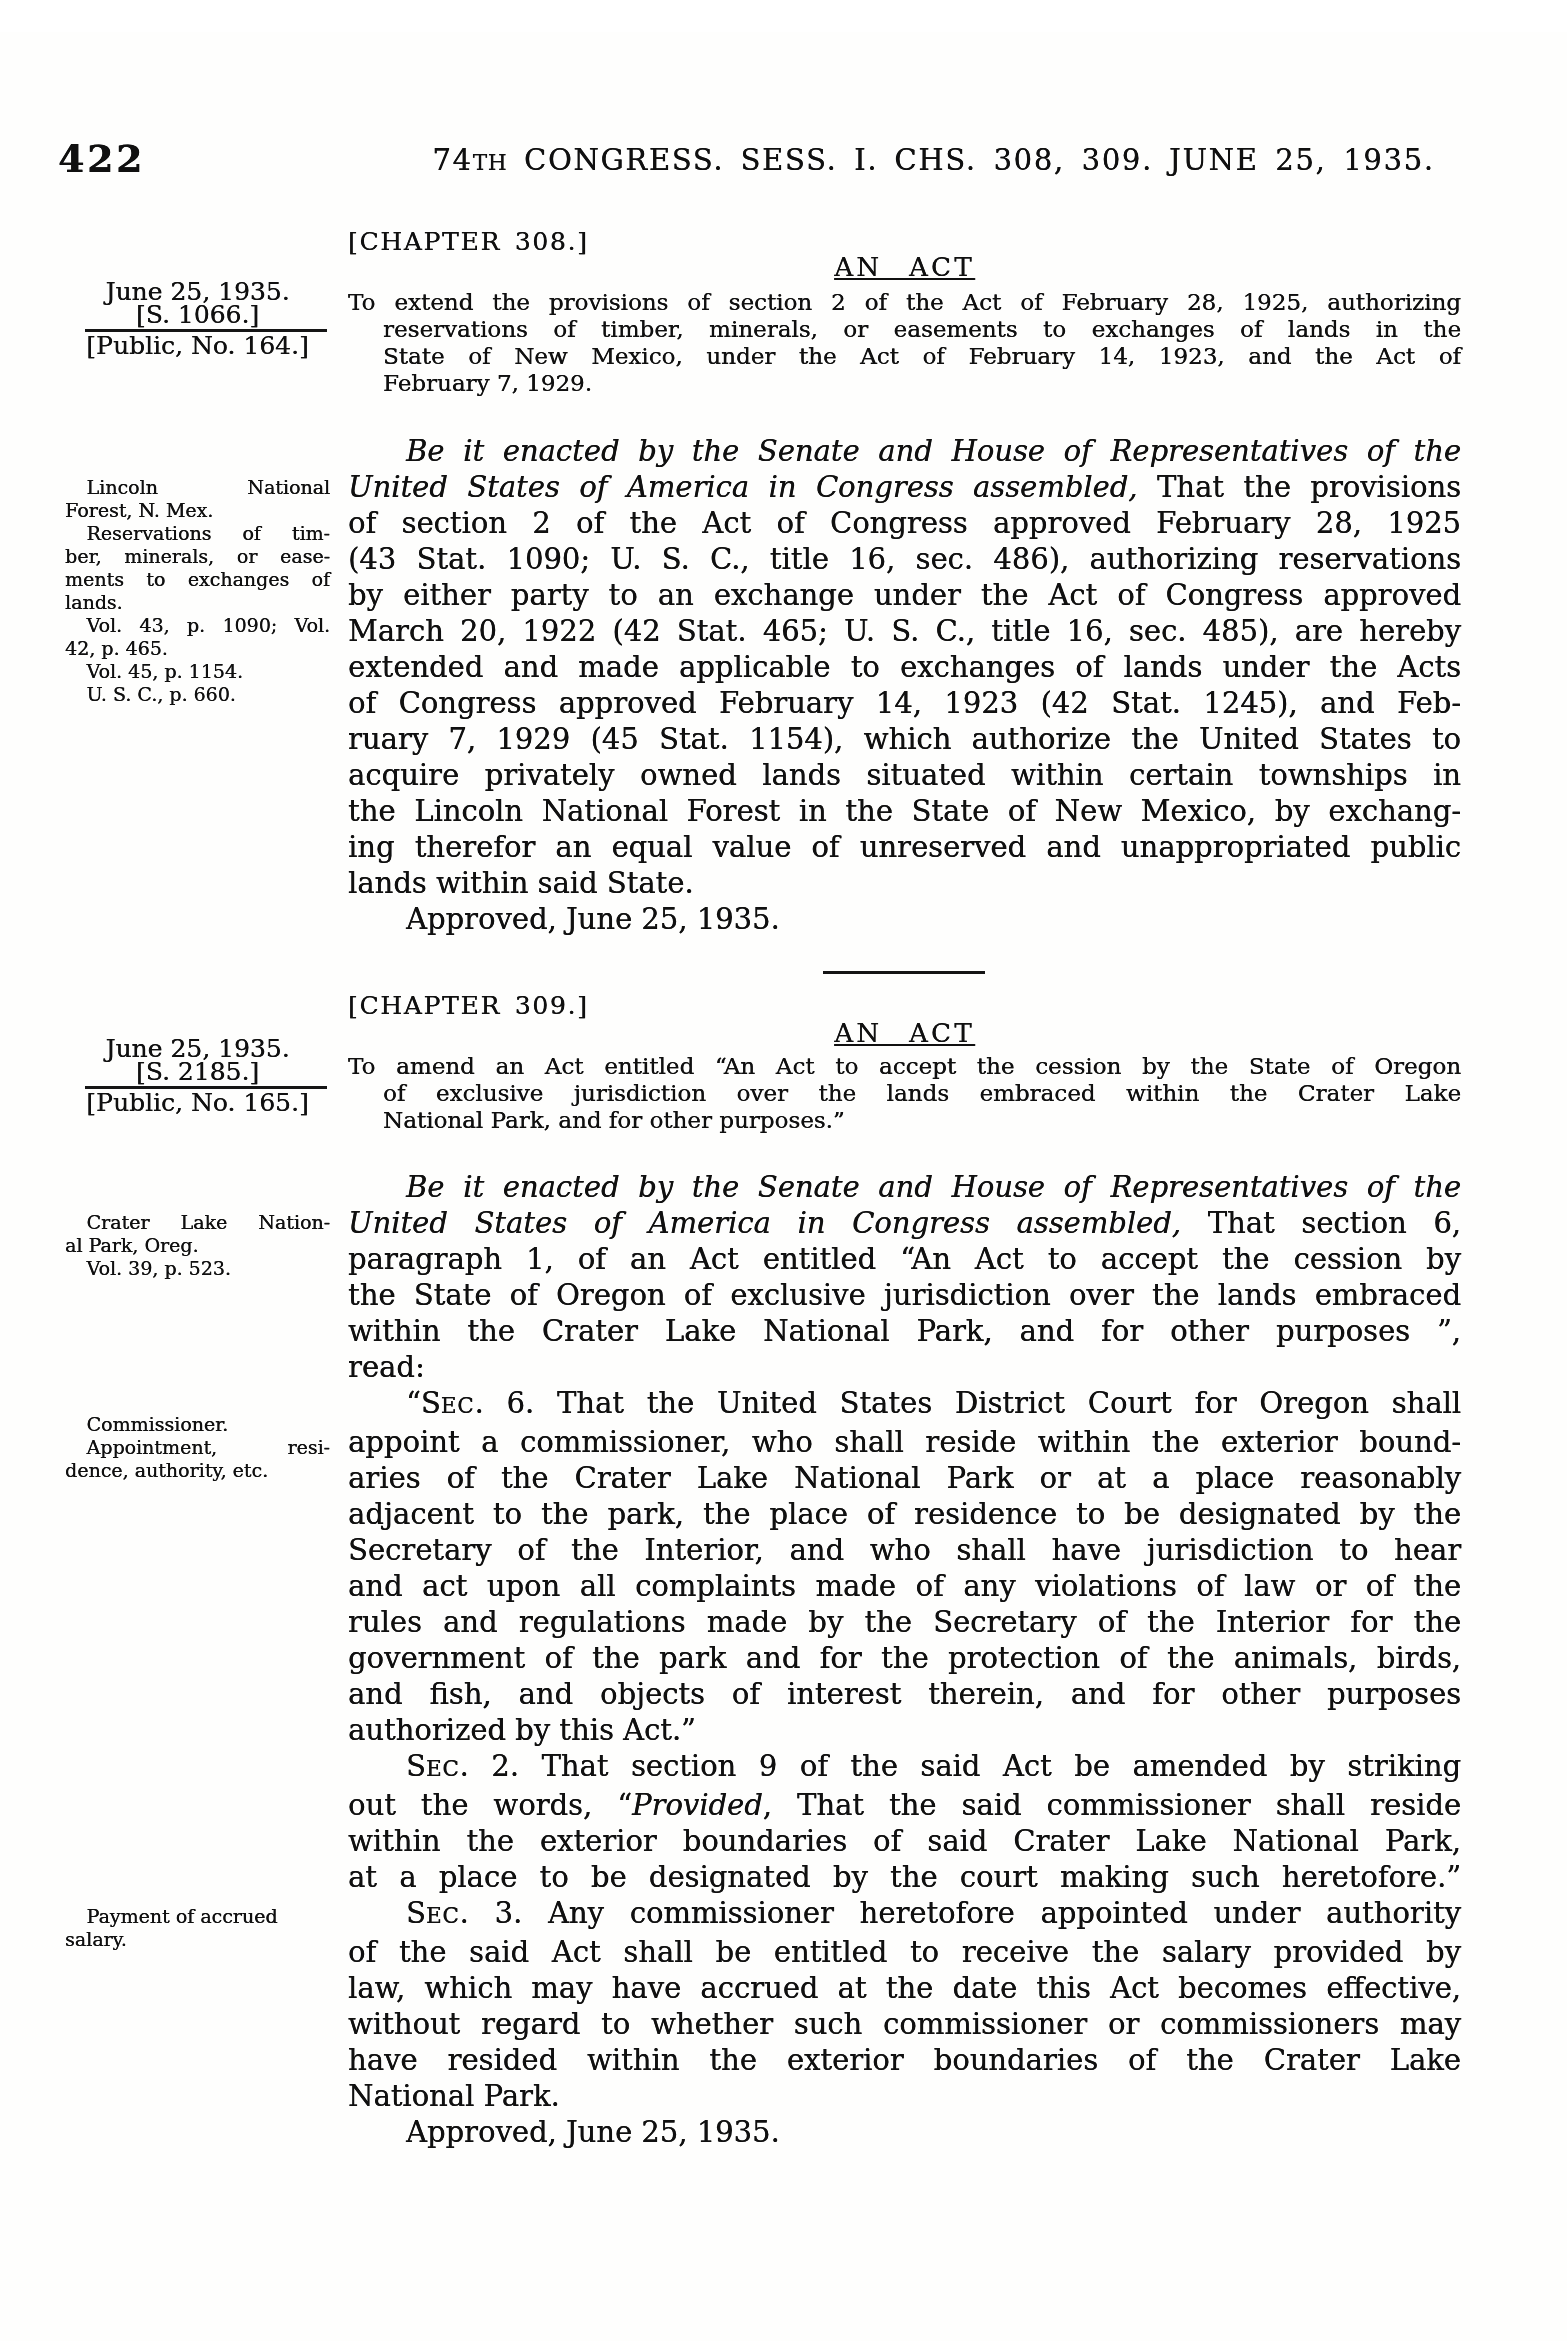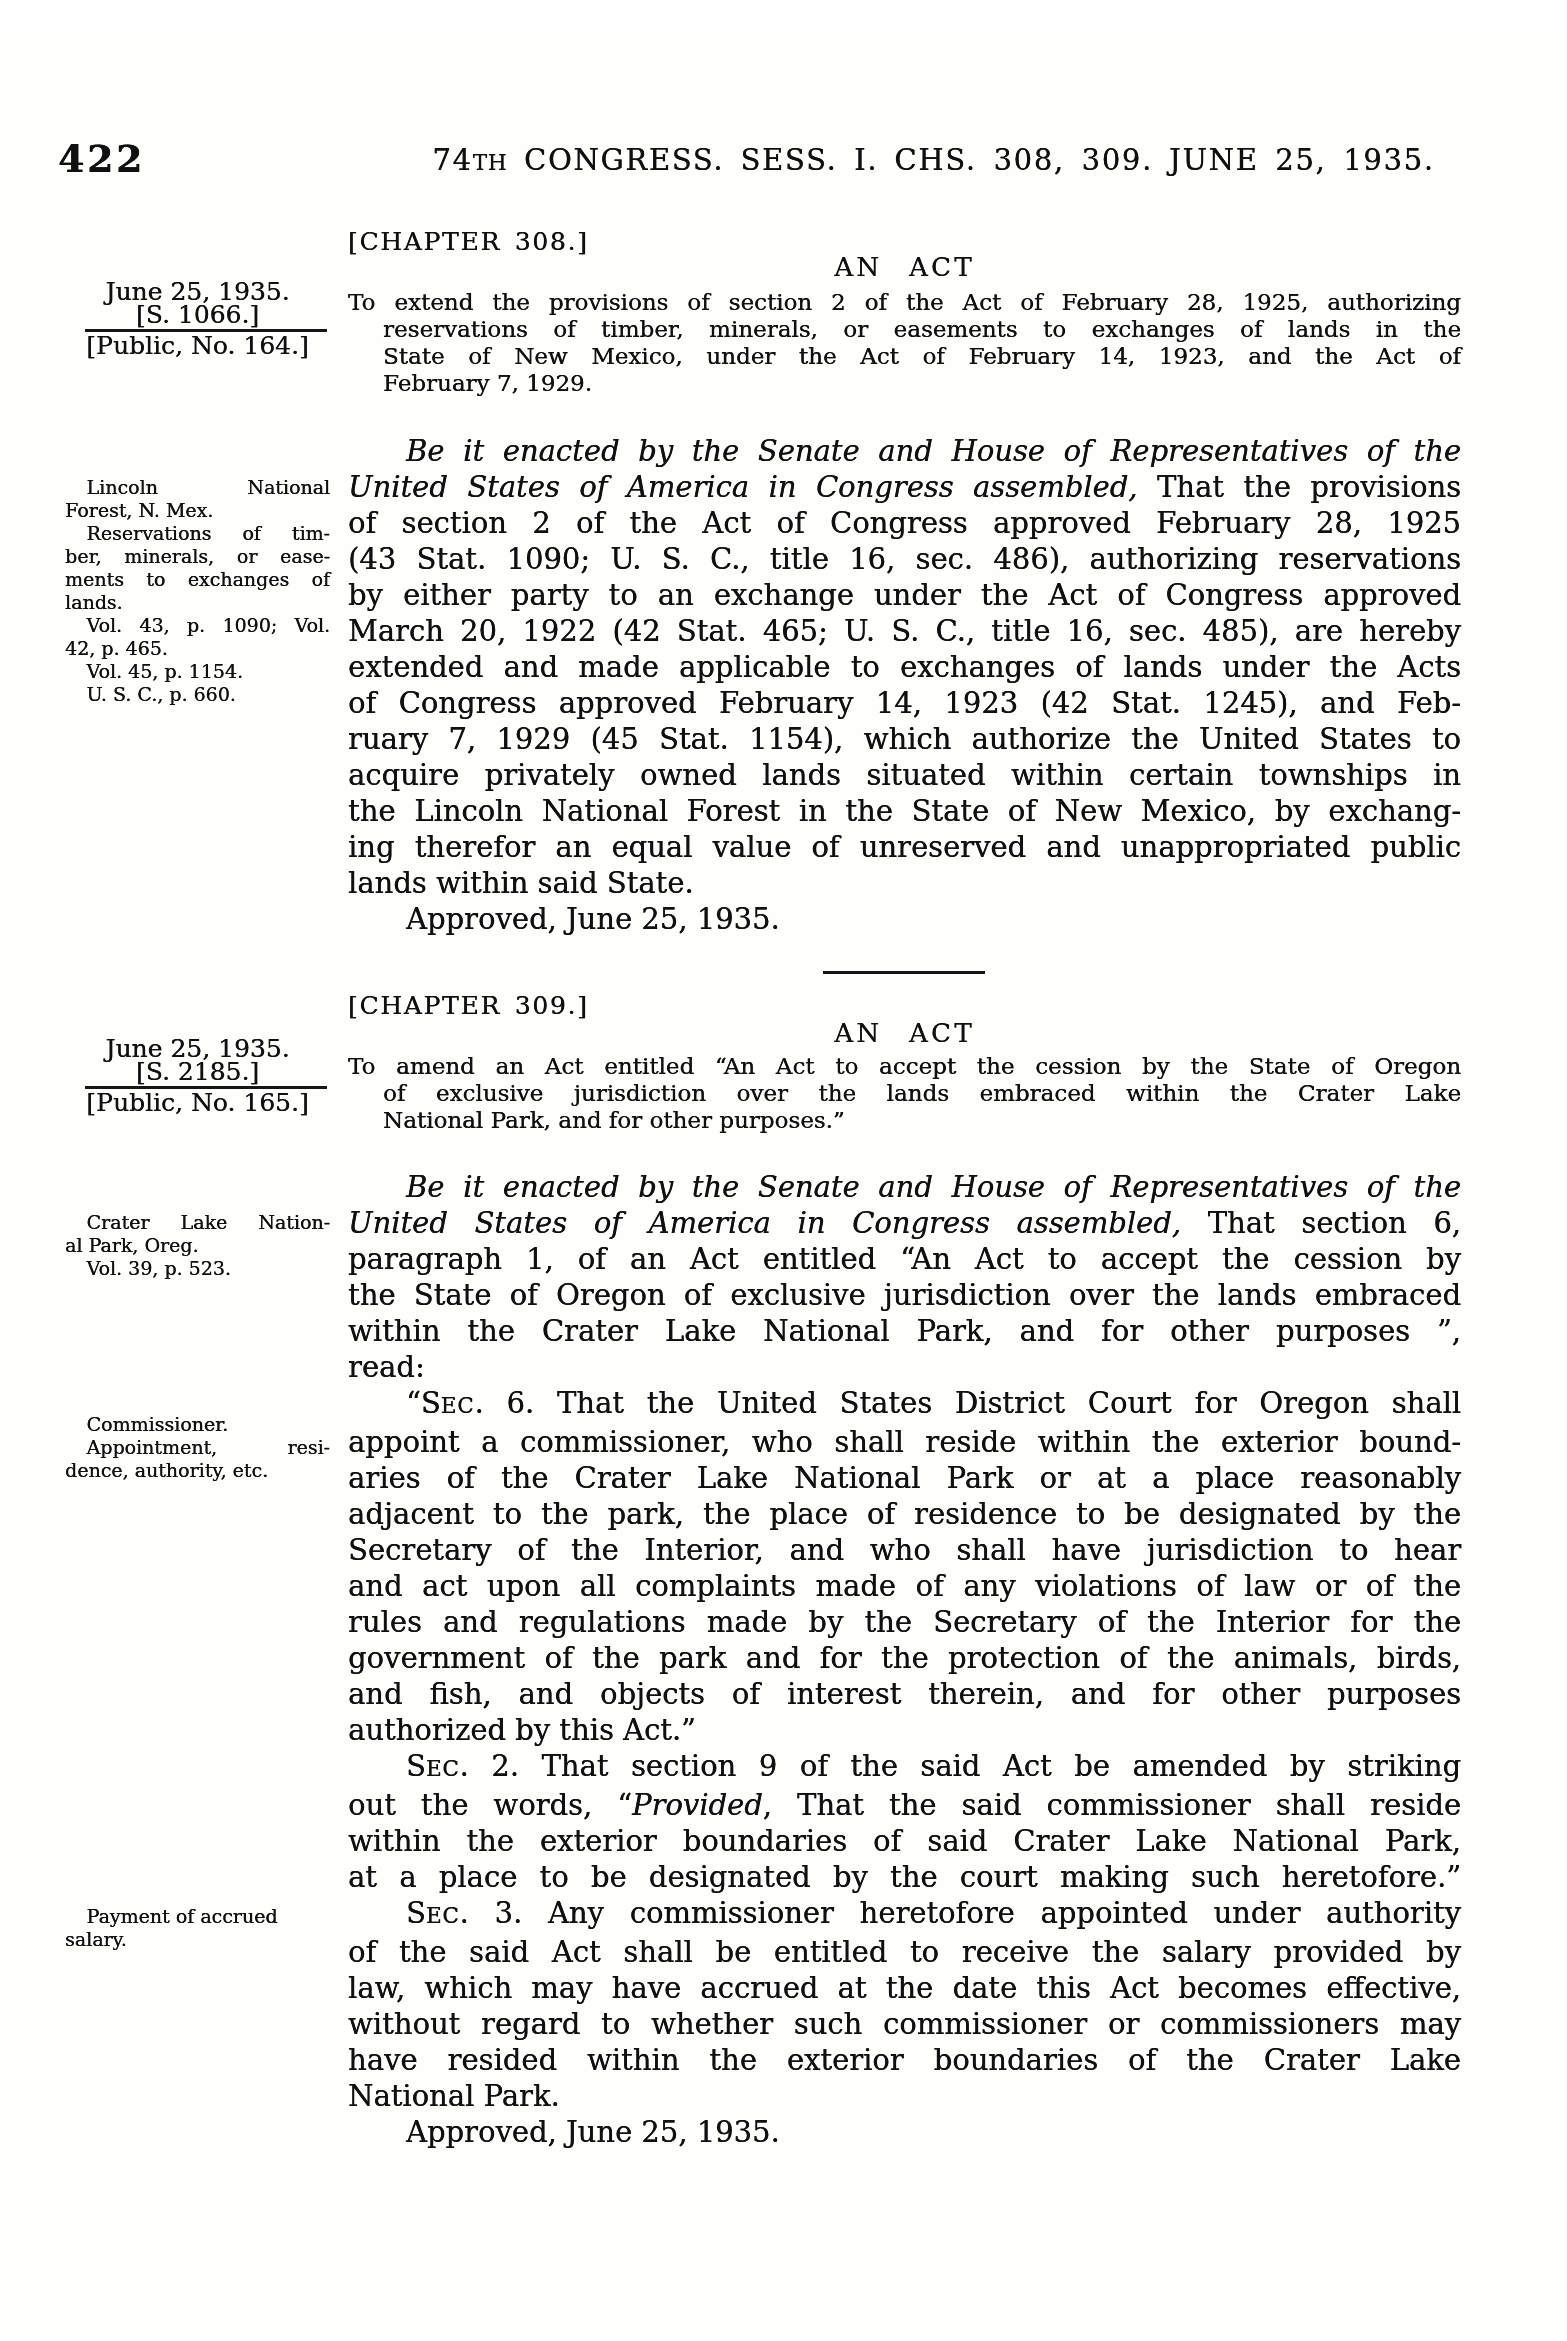--- a/index.html
+++ b/index.html
@@ -8,21 +8,21 @@
     font-family:"DejaVu Serif", serif;color:#101010;overflow:hidden;
     text-shadow:0.3px 0 0 currentColor;
     margin-top:32px;
   }
   .pgnum{position:absolute;left:58px;top:104px;font-size:38px;font-weight:bold;letter-spacing:2.5px;}
   .runhead{position:absolute;left:377px;top:111px;width:1113px;text-align:center;
     font-size:29px;letter-spacing:1.7px;word-spacing:5.8px;white-space:nowrap;}
   .chap-head{position:absolute;left:348px;font-size:25px;letter-spacing:1.7px;word-spacing:4.1px;}
   .c1{top:195px}.c2{top:959px}
   .anact{position:absolute;left:348px;width:1113px;text-align:center;
-    font-size:26px;letter-spacing:3.3px;word-spacing:15px;}
+    font-size:26px;letter-spacing:3.3px;word-spacing:15px;text-decoration:underline;}
   .a1{top:220px}.a2{top:986px}
   .dateblock{position:absolute;left:65px;width:265px;text-align:center;font-size:25px;line-height:23px;}
   .d1{top:248px}.d2{top:1005px}
   .siderule{height:3.3px;background:#151515;margin:2.5px 0 2.5px 20px;width:242px;}
   .titleblock{position:absolute;left:348px;width:1113px;font-size:23px;line-height:27px;}
   .t1{top:257px}.t2{top:1021px}
   .titleblock .ind{text-indent:35px;}
   .bodyblock{position:absolute;left:348px;width:1113px;font-size:29px;line-height:36px;}
   .b1{top:401px}.b2{top:1137px}
   .bodyblock .ind{text-indent:58px;}

